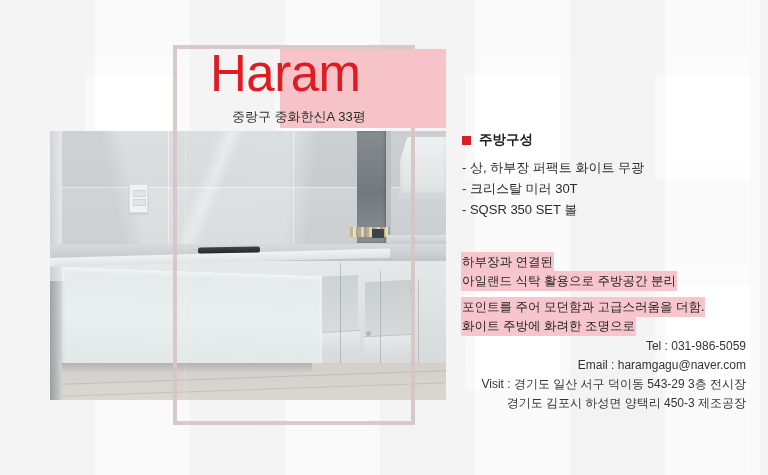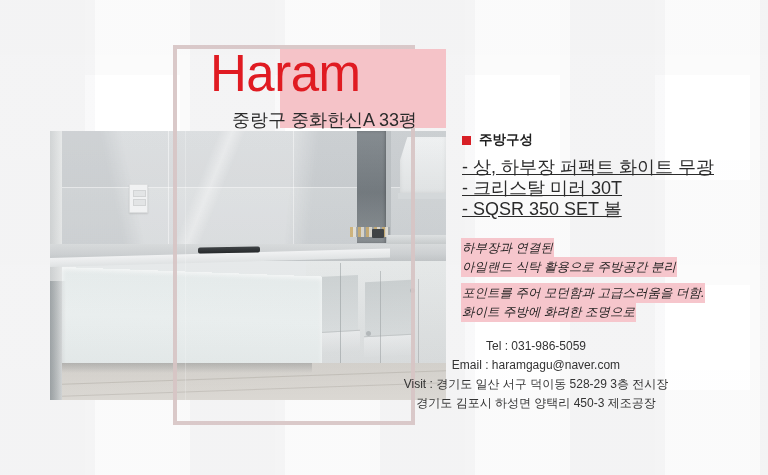--- a/index.html
+++ b/index.html
@@ -216,21 +216,21 @@
     line-height: 1;
     font-weight: 400;
     color: #e01b22;
     letter-spacing: -0.5px;
     white-space: nowrap;
   }
   #brand-sub {
     position: absolute;
     left: 232px;
     top: 108px;
-    font-size: 18px;
+    font-size: 13px;
     color: #2b2b2b;
     white-space: nowrap;
   }
 
   
   #spec {
     position: absolute;
     left: 462px;
     top: 131px;
     width: 300px;
@@ -242,51 +242,49 @@
     gap: 8px;
     font-size: 13.5px;
     font-weight: 700;
     color: #1f1f1f;
     margin-bottom: 8px;
   }
   #spec-head .sq {
     width: 9px; height: 9px; background: #d81f26; display: inline-block;
   }
   .spec-line {
-    font-size: 18px;
+    font-size: 13px;
     line-height: 21px;
     color: #2b2b2b;
     white-space: nowrap;
-    text-decoration: underline;
   }
 
   #desc {
     position: absolute;
     left: 462px;
-    top: 238px;
+    top: 252px;
     width: 300px;
-    font-style: italic;
   }
   .desc-line {
     display: inline-block;
     font-size: 12.5px;
     line-height: 18px;
     color: #1f1f1f;
     background: #f6c6cc;
     box-shadow: 0 0 0 1px #f6c6cc;
     white-space: nowrap;
   }
   .desc-gap { height: 7px; }
 
   #contact {
     position: absolute;
     right: 22px;
     top: 337px;
     width: 420px;
-    text-align: center;
+    text-align: right;
   }
   .contact-line {
     font-size: 12px;
     line-height: 19px;
     color: #333333;
     white-space: nowrap;
   }
 </style>
 </head>
 <body>
@@ -354,17 +352,17 @@
     <div><span class="desc-line">하부장과 연결된</span></div>
     <div><span class="desc-line">아일랜드 식탁 활용으로 주방공간 분리</span></div>
     <div class="desc-gap"></div>
     <div><span class="desc-line">포인트를 주어 모던함과 고급스러움을 더함.</span></div>
     <div><span class="desc-line">화이트 주방에 화려한 조명으로</span></div>
   </div>
 
   <div id="contact">
     <div class="contact-line">Tel : 031-986-5059</div>
     <div class="contact-line">Email : haramgagu@naver.com</div>
-    <div class="contact-line">Visit : 경기도 일산 서구 덕이동 528-29 3층 전시장</div>
+    <div class="contact-line">Visit : 경기도 일산 서구 덕이동 543-29 3층 전시장</div>
     <div class="contact-line">경기도 김포시 하성면 양택리 450-3 제조공장</div>
   </div>
 
 </div>
 
 </body></html>

